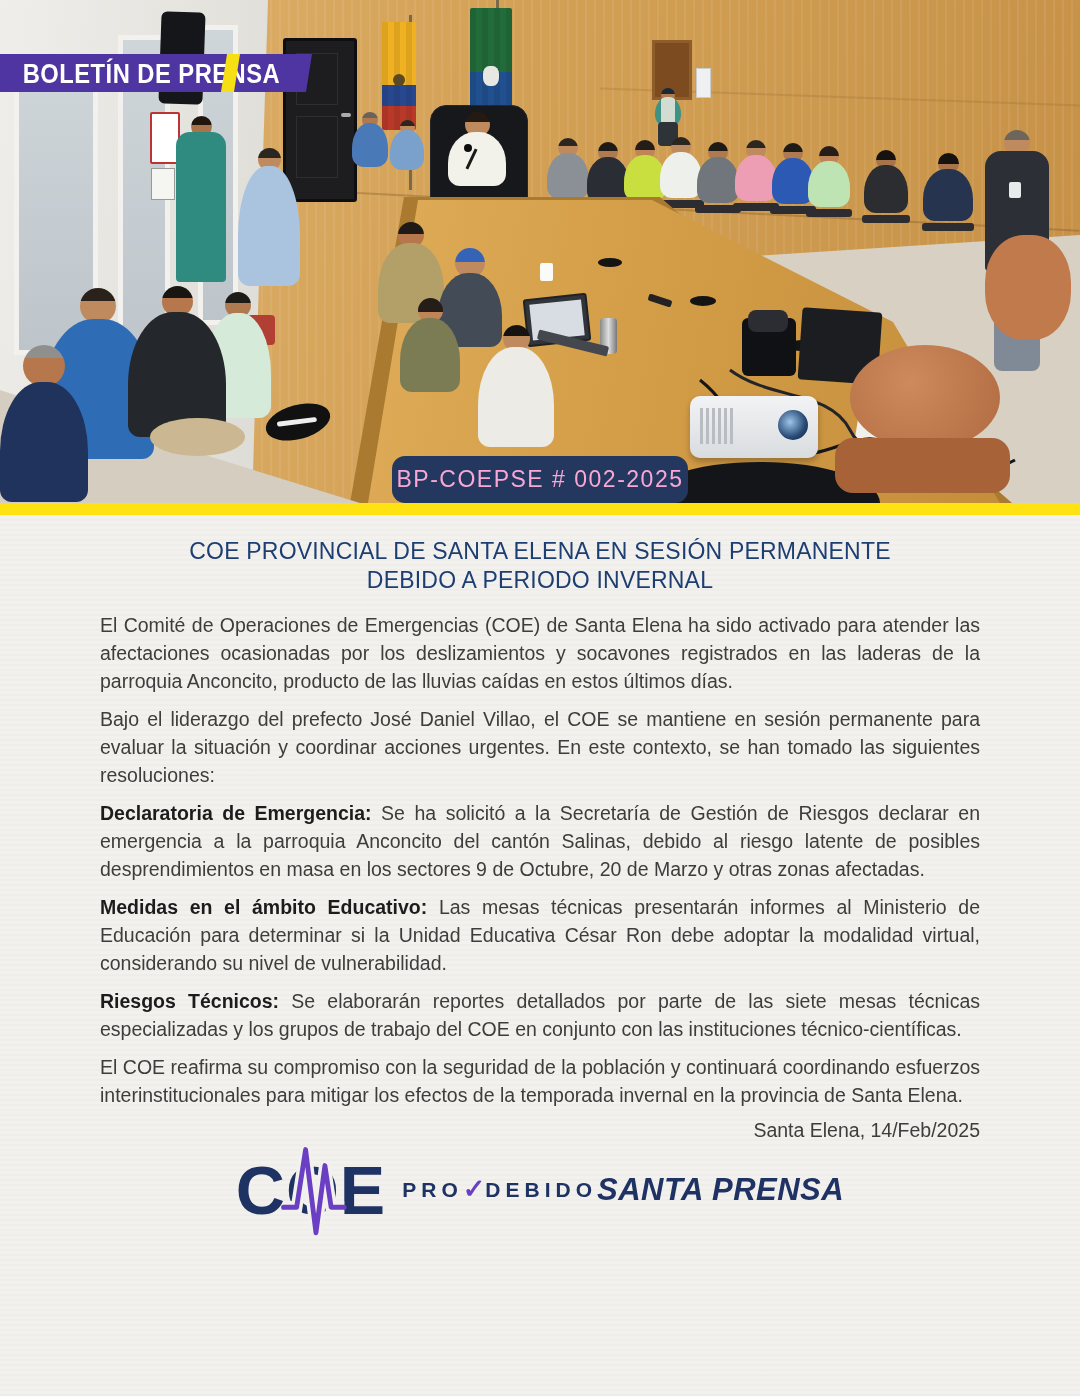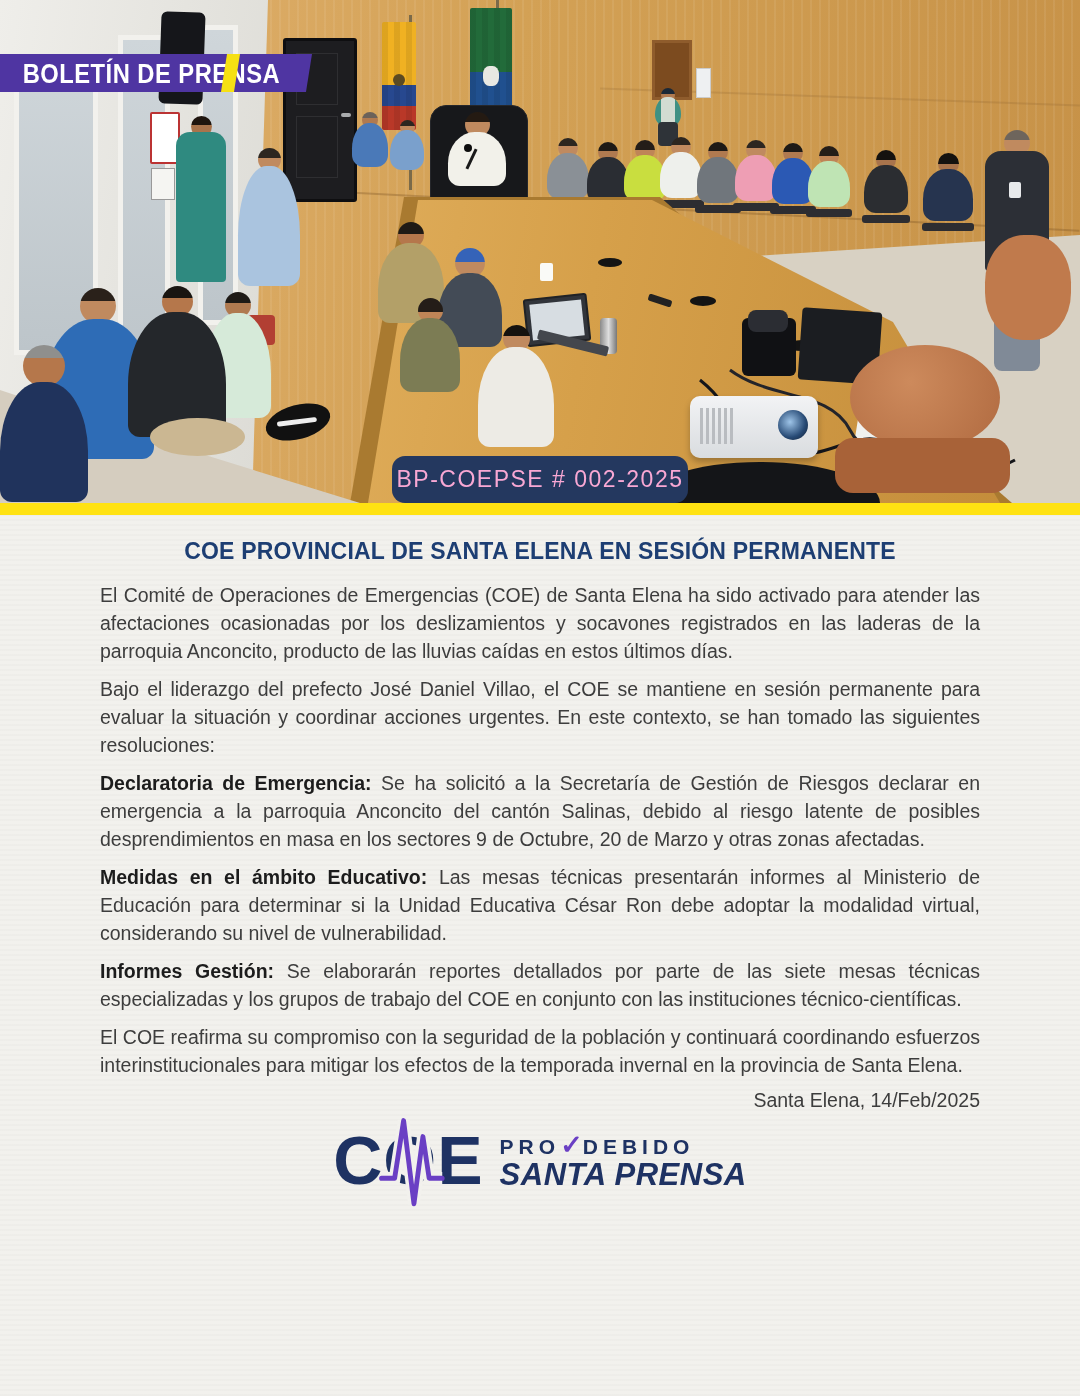--- a/index.html
+++ b/index.html
@@ -31,33 +31,33 @@
   .code-badge{position:absolute;left:50%;transform:translateX(-50%);top:456px;width:296px;height:47px;
               background:#24385f;border-radius:13px;display:flex;align-items:center;justify-content:center;z-index:30;}
   .code-badge span{color:#f9a8d4;font-size:23px;letter-spacing:1.5px;}
   .stripe{position:absolute;left:0;top:503px;width:1080px;height:12px;background:#ffe212;z-index:25;}
   
   .paper{position:absolute;left:0;top:515px;width:1080px;height:881px;
          background:
            repeating-linear-gradient(0deg,rgba(0,0,0,.015) 0 2px,rgba(0,0,0,0) 2px 5px),
            #f2f1ed;
          box-sizing:border-box;padding:22px 100px 0;}
-  .title{text-align:center;color:#1d3e73;font-weight:bold;font-size:23px;line-height:1.28;
+  .title{text-align:center;color:#1d3e73;font-weight:normal;font-size:23px;line-height:1.28;
          letter-spacing:.2px;margin:0 0 15px;}
   .title span{display:block;}
   .bodytext p{margin:0 0 10px;color:#3d3d3d;font-size:19.5px;line-height:28px;text-align:justify;}
   .bodytext b{color:#1c1c1c;}
   .dateline{margin:4px 0 14px;color:#3d3d3d;font-size:19.5px;text-align:right;}
   
   .logo{display:flex;align-items:center;justify-content:center;gap:16px;margin-top:10px;}
   .coe-word{display:flex;align-items:center;color:#1e3263;font-weight:800;font-size:68px;
             letter-spacing:1px;line-height:1;}
   .o-wrap{position:relative;display:inline-block;}
   .o-wrap svg{position:absolute;left:-14%;top:-26%;width:128%;height:150%;overflow:visible;}
-  .logo-right{display:flex;flex-direction:column;align-items:flex-start;line-height:1.05;}
+  .logo-right{display:flex;flex-direction:row;align-items:flex-start;line-height:1.05;}
   .prov{color:#1e3263;font-weight:600;font-size:21px;letter-spacing:5px;display:flex;align-items:flex-end;}
   .prov .check{color:#6a3fc4;font-weight:900;font-size:27px;transform:translateY(2px);letter-spacing:0;}
   .se{color:#1e3263;font-weight:800;font-style:italic;font-size:31px;letter-spacing:.5px;margin-top:1px;}
 </style>
 </head>
 <body>
 
 <div class="page">
 
   <div class="photo">
@@ -262,28 +262,29 @@
     <div class="code-badge">
         <span>BP-COEPSE # 002-2025</span>
       </div>
   </div>
 
   <div class="stripe"></div>
 
   <main class="paper">
     <h1 class="title">
       <span>COE PROVINCIAL DE SANTA ELENA EN SESIÓN PERMANENTE</span>
+      <span>DEBIDO A PERIODO INVERNAL</span>
     </h1>
 
     <div class="bodytext">
       <p><b></b> <span>El Comité de Operaciones de Emergencias (COE) de Santa Elena ha sido activado para atender las afectaciones ocasionadas por los deslizamientos y socavones registrados en las laderas de la parroquia Anconcito, producto de las lluvias caídas en estos últimos días.</span></p>
       <p><b></b> <span>Bajo el liderazgo del prefecto José Daniel Villao, el COE se mantiene en sesión permanente para evaluar la situación y coordinar acciones urgentes. En este contexto, se han tomado las siguientes resoluciones:</span></p>
       <p><b>Declaratoria de Emergencia:</b> <span>Se ha solicitó a la Secretaría de Gestión de Riesgos declarar en emergencia a la parroquia Anconcito del cantón Salinas, debido al riesgo latente de posibles desprendimientos en masa en los sectores 9 de Octubre, 20 de Marzo y otras zonas afectadas.</span></p>
       <p><b>Medidas en el ámbito Educativo:</b> <span>Las mesas técnicas presentarán informes al Ministerio de Educación para determinar si la Unidad Educativa César Ron debe adoptar la modalidad virtual, considerando su nivel de vulnerabilidad.</span></p>
-      <p><b>Informes Gestión:</b> <span>Se elaborarán reportes detallados por parte de las siete mesas técnicas especializadas y los grupos de trabajo del COE en conjunto con las instituciones técnico-científicas.</span></p>
+      <p><b>Riesgos Técnicos:</b> <span>Se elaborarán reportes detallados por parte de las siete mesas técnicas especializadas y los grupos de trabajo del COE en conjunto con las instituciones técnico-científicas.</span></p>
       <p><b></b> <span>El COE reafirma su compromiso con la seguridad de la población y continuará coordinando esfuerzos interinstitucionales para mitigar los efectos de la temporada invernal en la provincia de Santa Elena.</span></p>
     </div>
 
     <p class="dateline">Santa Elena, 14/Feb/2025</p>
 
     <div class="logo">
       <div class="coe-word">
         <span>C</span>
           <span class="o-wrap"><span>O</span><svg viewBox="0 0 100 140" preserveAspectRatio="none">
               <polyline points="8,95 27,95 40,16 55,130 68,38 77,95 96,95" fill="none" stroke="#f2f1ed" stroke-width="17"></polyline>

